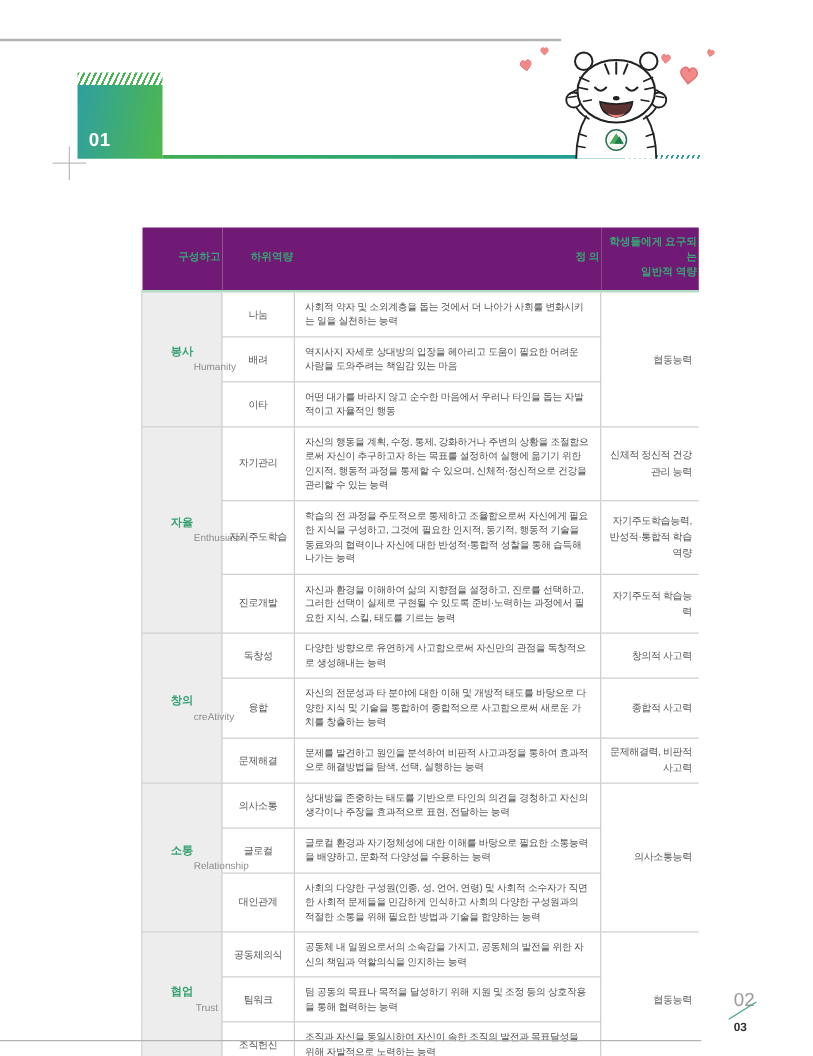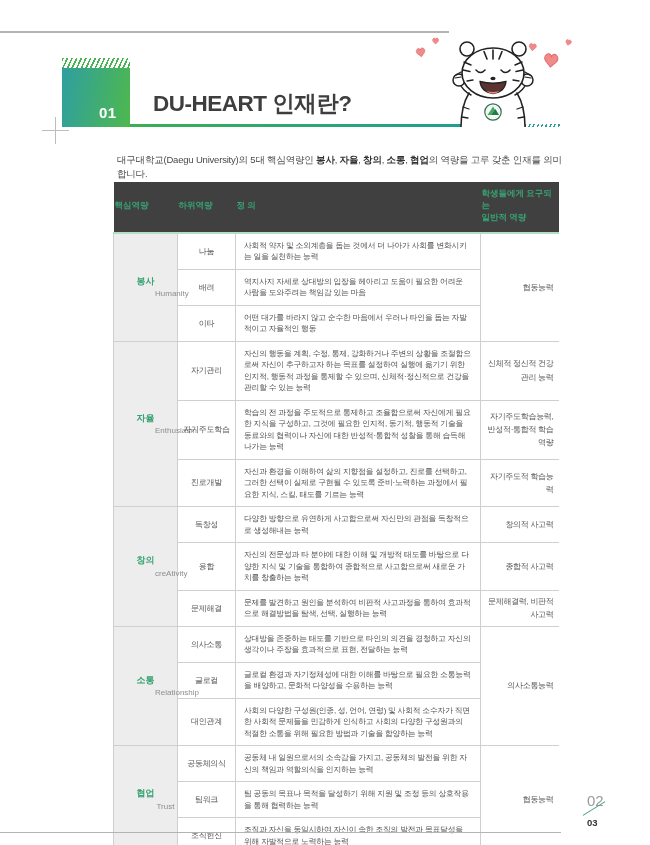--- a/index.html
+++ b/index.html
@@ -17,21 +17,21 @@
   .stripes-band{
     position:absolute;left:62px;top:58px;width:68px;height:10px;
     background:repeating-linear-gradient(115deg,#47b353 0px,#47b353 1.6px,#ffffff 1.6px,#ffffff 4.2px);
   }
   .num-box{
     position:absolute;left:62px;top:68px;width:68px;height:59px;
     background:linear-gradient(100deg,#2f9fa0 0%,#4eb84d 100%);
   }
   .num-box span{
     position:absolute;left:9px;bottom:6px;color:#ffffff;
-    font-size:15px;font-weight:700;letter-spacing:.5px;margin-left:28px;
+    font-size:15px;font-weight:700;letter-spacing:.5px;
   }
   .title{
     position:absolute;left:153px;top:88px;margin:0;
     font-size:22.5px;font-weight:700;color:#3e3e3e;letter-spacing:-.5px;white-space:nowrap;
   }
   .header-rule{position:absolute;left:130px;top:124px;width:430px;height:3px;display:flex;}
   .hr-solid{width:370px;height:3px;background:linear-gradient(90deg,#3dae53,#1d9c99);}
   .hr-striped{
     width:60px;height:3px;
     background:repeating-linear-gradient(115deg,#2a9d9b 0px,#2a9d9b 1.4px,#ffffff 1.4px,#ffffff 3.8px);
@@ -46,22 +46,22 @@
   
   .comp-table{
     position:absolute;left:113px;top:182px;width:445px;
     border-collapse:collapse;table-layout:fixed;
   }
   .comp-table col.c1{width:64px;}
   .comp-table col.c2{width:58px;}
   .comp-table col.c3{width:245px;}
   .comp-table col.c4{width:78px;}
   .comp-table thead th{
-    color:#38a273;font-size:8.5px;font-weight:700;text-align:left;vertical-align:middle;
-    padding:6px 1px 8px;line-height:1.4;border-bottom:2px solid #b5dcc5;background:#404040;font-family:Liberation Serif, serif;
+    color:#38a273;font-size:8.5px;font-weight:700;text-align:right;vertical-align:middle;
+    padding:6px 1px 8px;line-height:1.4;border-bottom:2px solid #b5dcc5;background:#701a75;font-family:Liberation Serif, serif;
   }
   .comp-table tbody td{border:1px solid #cfcfcf;vertical-align:middle;}
   .comp-table tbody td:last-child{border-right:0;}
   td.core{background:#ededed;text-align:center;}
   .core-name{display:block;color:#38a273;font-size:9px;font-weight:700;line-height:1.5;}
   .core-eng{display:block;color:#8d8d8d;font-size:8px;line-height:1.4;padding-left:40px;}
   td.sub{text-align:center;font-size:8px;color:#555555;padding:3px 2px;letter-spacing:-.3px;margin-left:40px;}
   td.def{font-size:7.8px;color:#4f4f4f;line-height:11.5px;padding:6px 8px;text-align:left;letter-spacing:-.2px;margin-top:16px;}
   td.gen{text-align:right;font-size:8px;color:#555555;line-height:1.65;padding:4px 5px;letter-spacing:-.3px;}
   
@@ -81,21 +81,20 @@
     <span class="v"></span>
       <span class="h"></span>
   </div>
 
   <div class="stripes-band"></div>
 
   <div class="num-box">
     <span>01</span>
   </div>
 
-  <h1 class="title">DU-HEART 인재란?</h1>
 
   <div class="header-rule">
     <span class="hr-solid"></span>
     <span class="hr-striped"></span>
   </div>
 
   <div class="mascot">
     <svg width="175" height="92" viewBox="0 0 175 92" xmlns="http://www.w3.org/2000/svg">
 
       <g fill="#f28a8a" stroke="#dd6f6f" stroke-width="0.8">
@@ -141,32 +140,31 @@
 
       <g>
         <circle cx="88" cy="77" r="8.2" fill="#ffffff" stroke="#2c6e4f" stroke-width="1.2"></circle>
         <circle cx="88" cy="77" r="6" fill="none" stroke="#9bbfae" stroke-width="0.5" stroke-dasharray="1,1"></circle>
         <path d="M82.5,80 L88,71.5 L93.5,80 Z" fill="#4aa95e"></path>
         <path d="M86.5,80 L90.5,74 L94,80 Z" fill="#1f7a4c"></path>
       </g>
     </svg>
   </div>
 
-  <p class="intro" id="intro"><span>대구대학교(Daegu University)의 5대 핵심역량인 </span><span class="b">봉사</span><span>, </span><span class="b">자율</span><span>, </span><span class="b">창의</span><span>, </span><span class="b">소통</span><span>, </span><span class="b">협업</span><span>의 역량을 고루 갖춘 인재를 의미합니다.</span></p>
 
   <table class="comp-table" id="comp-table">
     <colgroup>
       <col class="c1">
         <col class="c2">
         <col class="c3">
         <col class="c4">
     </colgroup>
     <thead>
       <tr id="thead-row">
-          <th>핵심역량</th>
+          <th>구성하고</th>
           <th>하위역량</th>
           <th>정 의</th>
           <th>학생들에게 요구되는<br>일반적 역량</th>
         </tr>
     </thead>
     <tbody id="tbody">
         <tr>
           <td class="core" rowspan="3">
             <span class="core-name">봉사</span>
             <span class="core-eng">Humanity</span>

